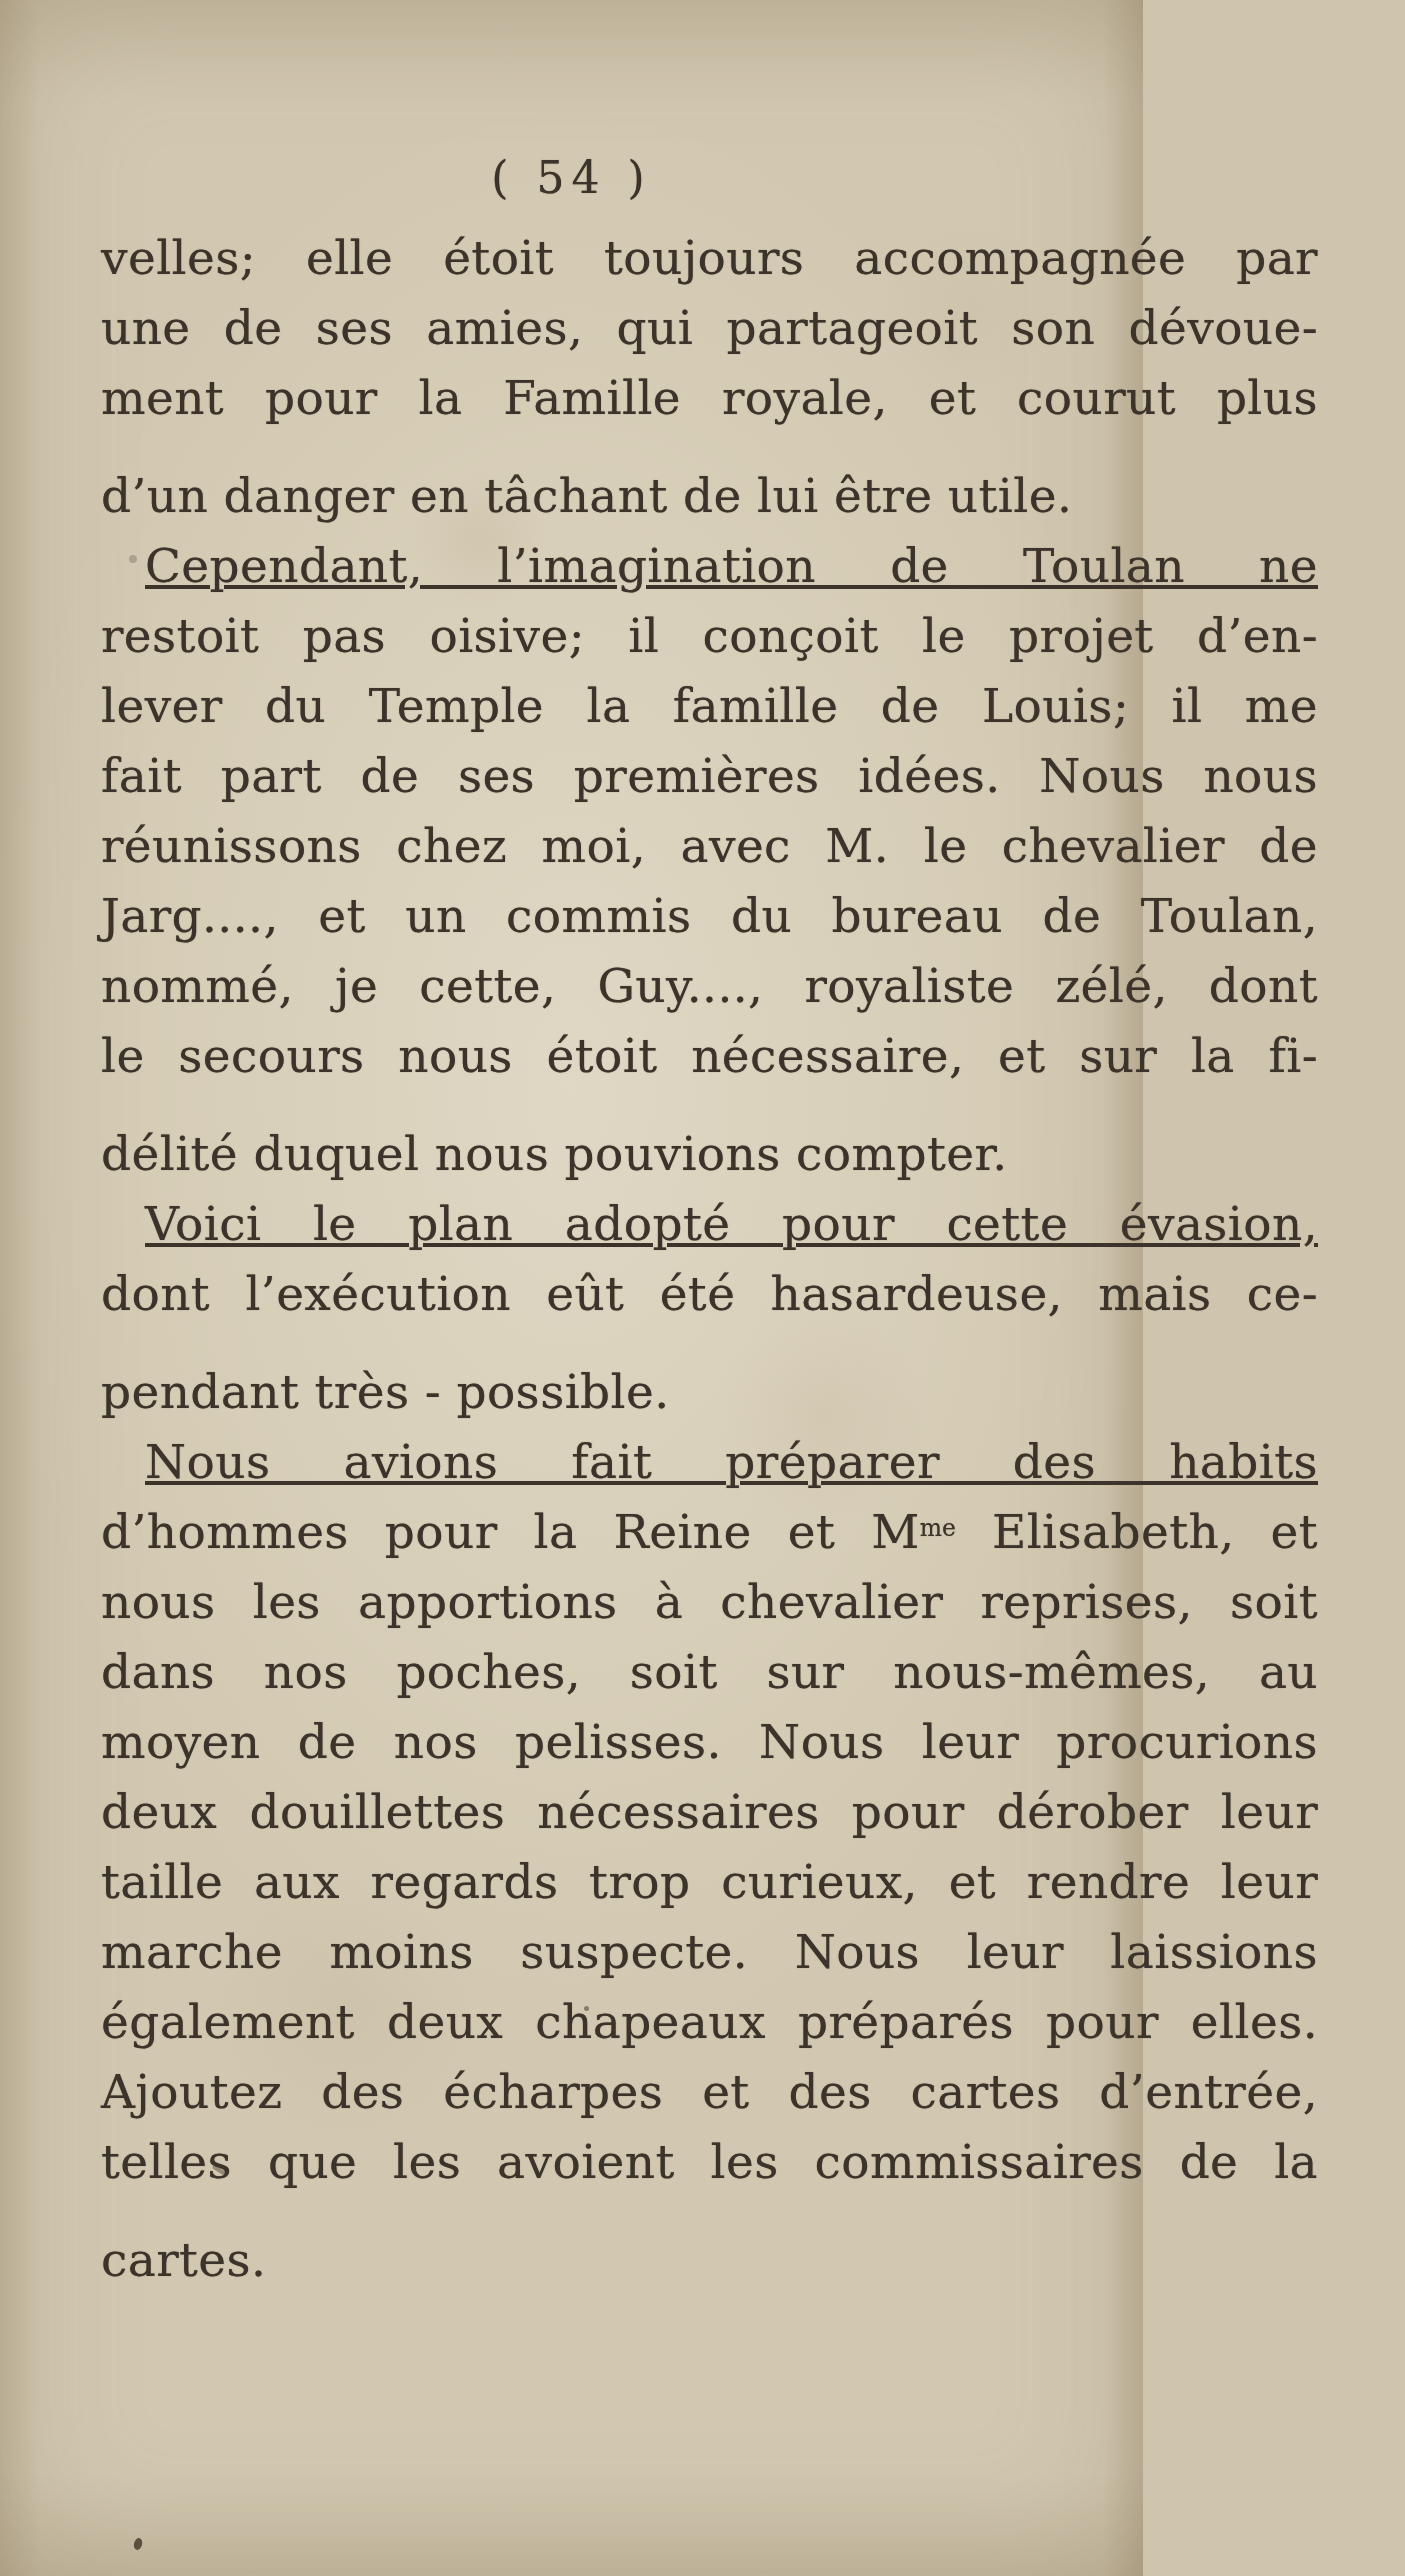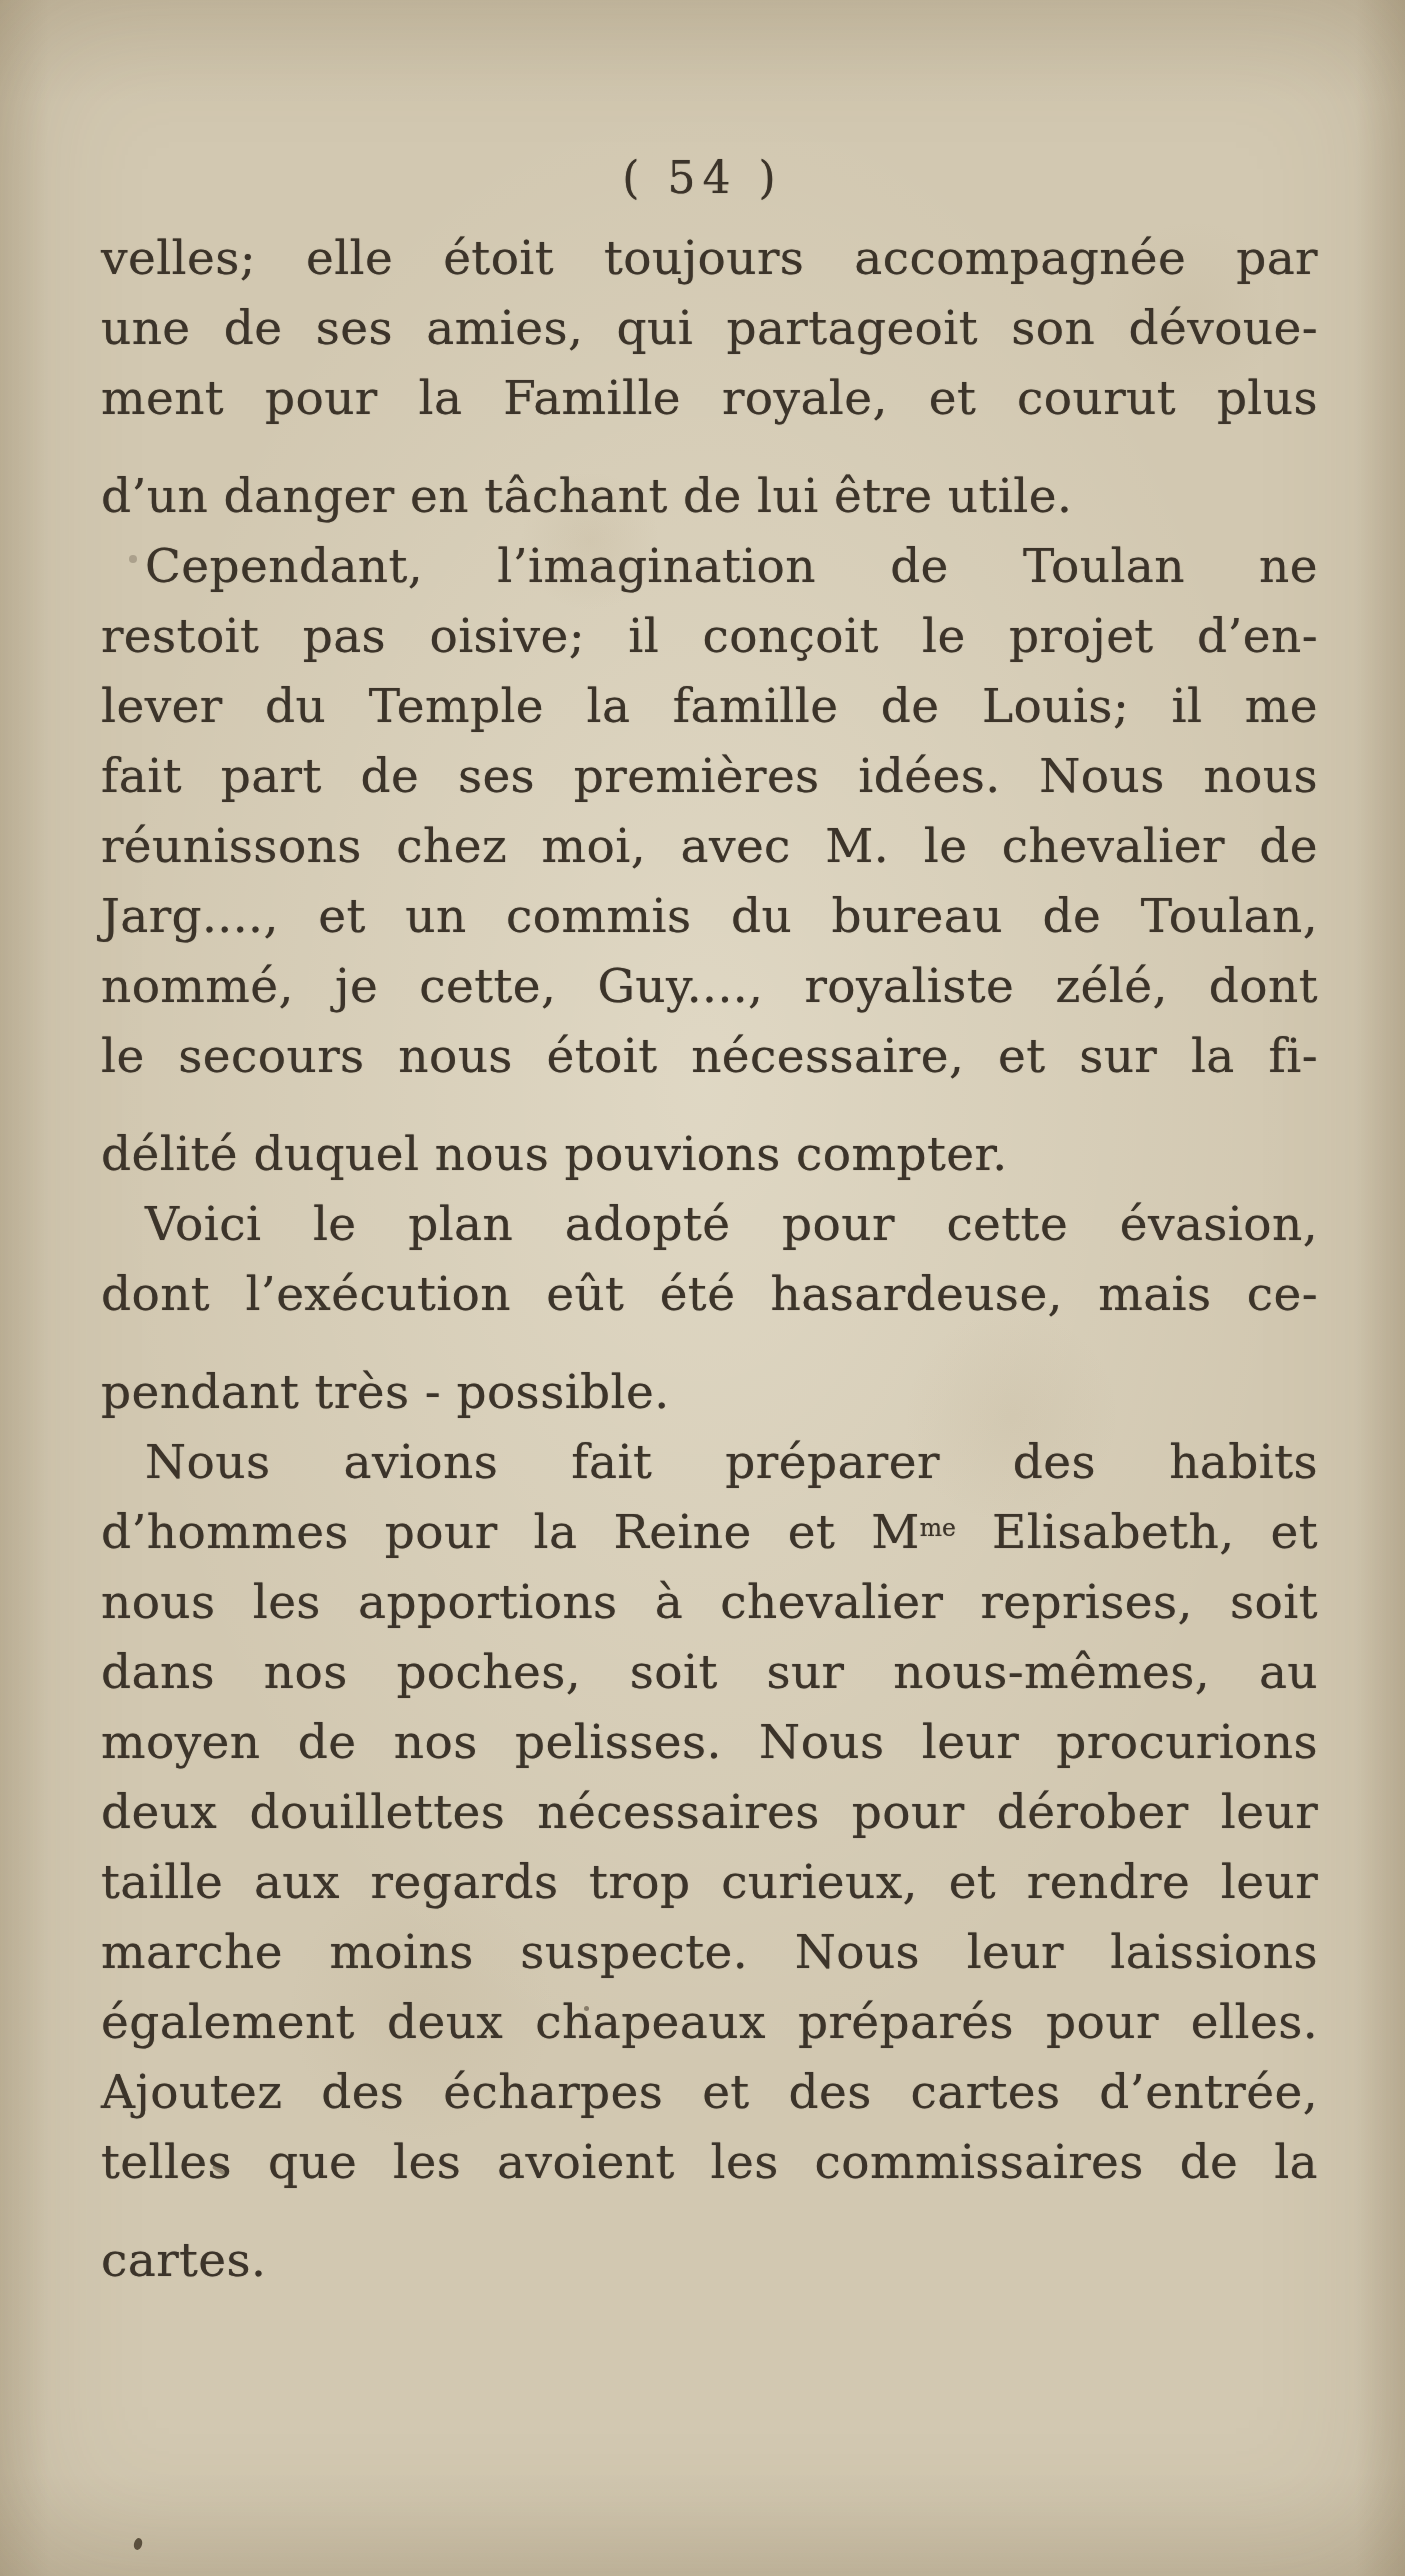--- a/index.html
+++ b/index.html
@@ -7,21 +7,21 @@
     margin: 0;
     padding: 0;
     width: 1405px;
     height: 2576px;
     overflow: hidden;
     background: #cfc5ae;
     font-family: "DejaVu Serif", "Liberation Serif", serif;
   }
   .page {
     position: relative;
-    width: 1405px;
+    width: 1143px;
     height: 2576px;
     background:
       radial-gradient(circle 97px at 42% 21%, rgba(150,128,92,0.10), transparent 72%),
       radial-gradient(circle 150px at 72% 55%, rgba(150,128,92,0.08), transparent 72%),
       radial-gradient(circle 186px at 30% 78%, rgba(160,140,105,0.09), transparent 72%),
       radial-gradient(circle 124px at 85% 12%, rgba(160,140,105,0.08), transparent 72%),
       radial-gradient(ellipse 796px 1326px at 50% 42%, rgba(255,252,240,0.30), transparent 75%),
       linear-gradient(90deg, rgba(118,98,64,0.16), transparent 3.5%, transparent 96.5%, rgba(118,98,64,0.20)),
       linear-gradient(180deg, rgba(118,98,64,0.10), transparent 4%, transparent 96%, rgba(118,98,64,0.12)),
       #d2c8b1;
@@ -53,20 +53,21 @@
     letter-spacing: 0.4px;
     text-align: justify;
     text-align-last: justify;
   }
   .line.last {
     text-align-last: left;
     margin-top: 28px;
   }
   .line.indent {
     text-indent: 44px;
+    text-decoration: underline;
   }
   .line sup {
     font-size: 0.5em;
     vertical-align: baseline;
     position: relative;
     top: -0.5em;
     letter-spacing: 0;
   }
   .speck {
     position: absolute;

